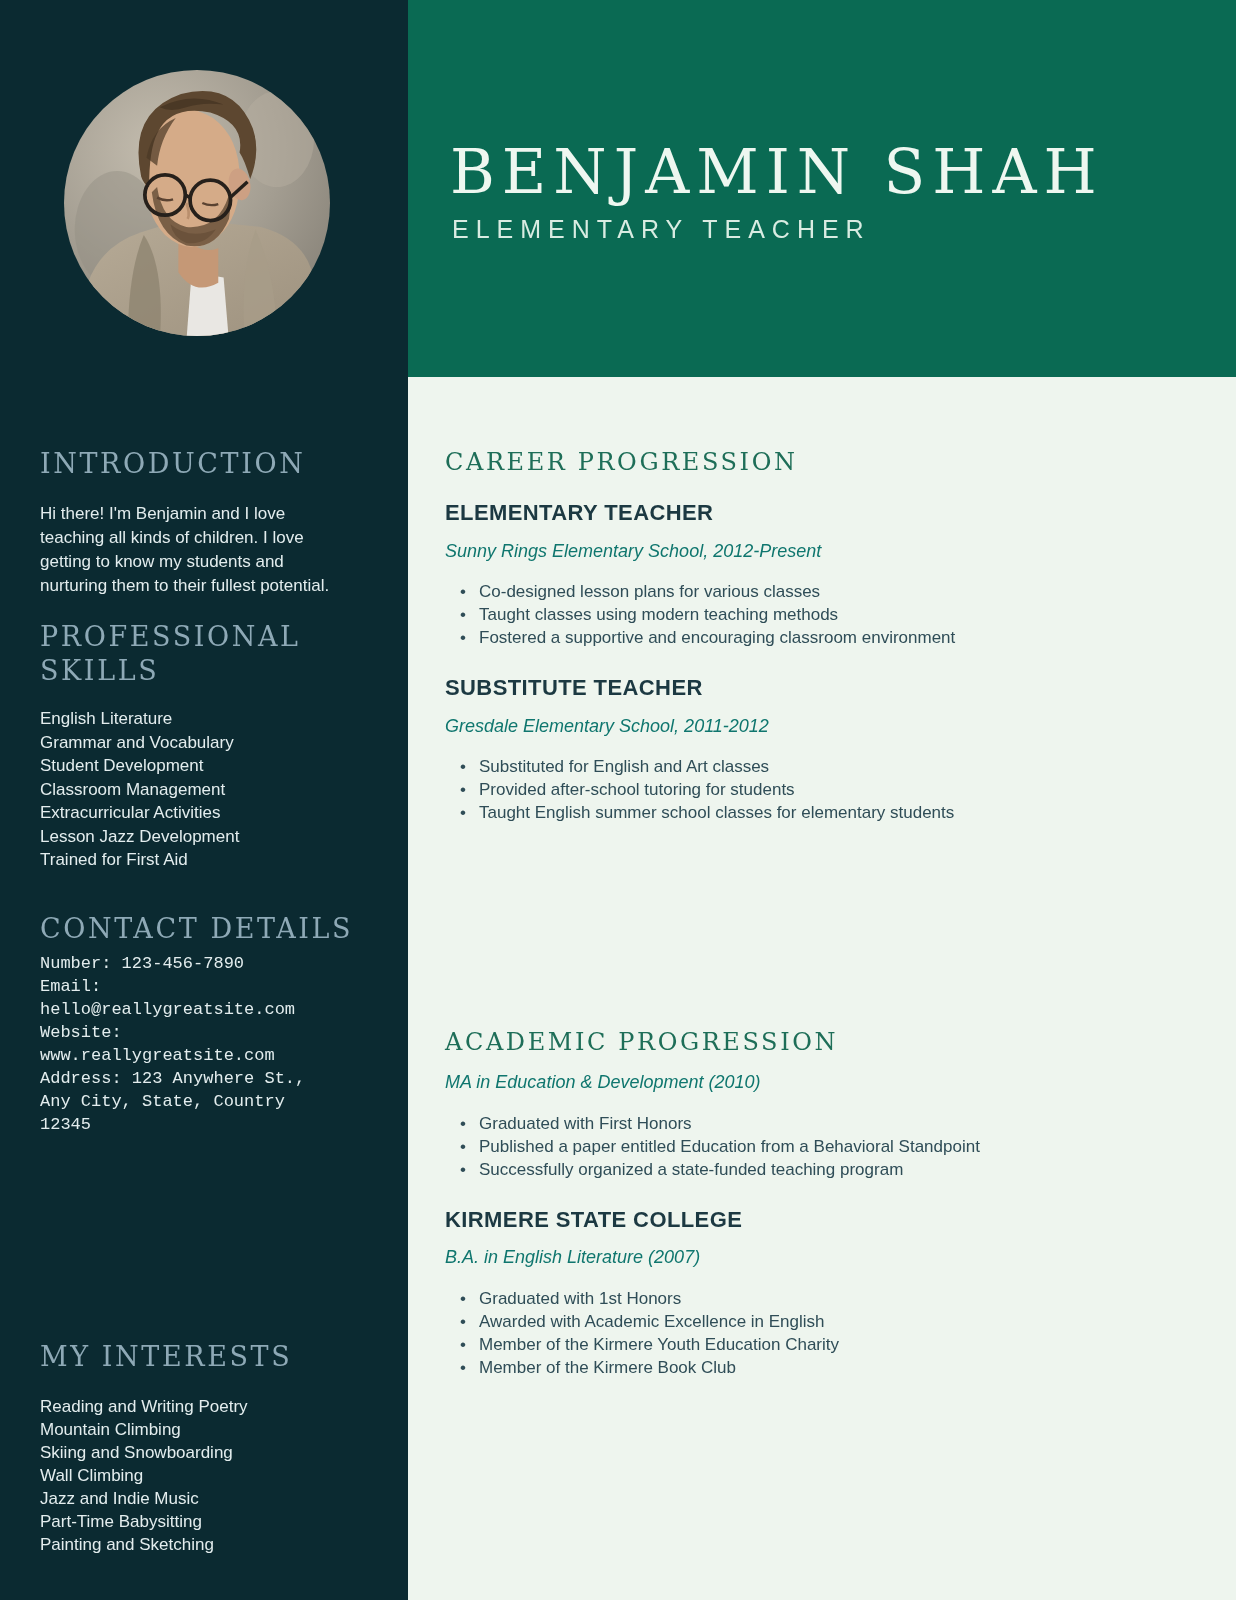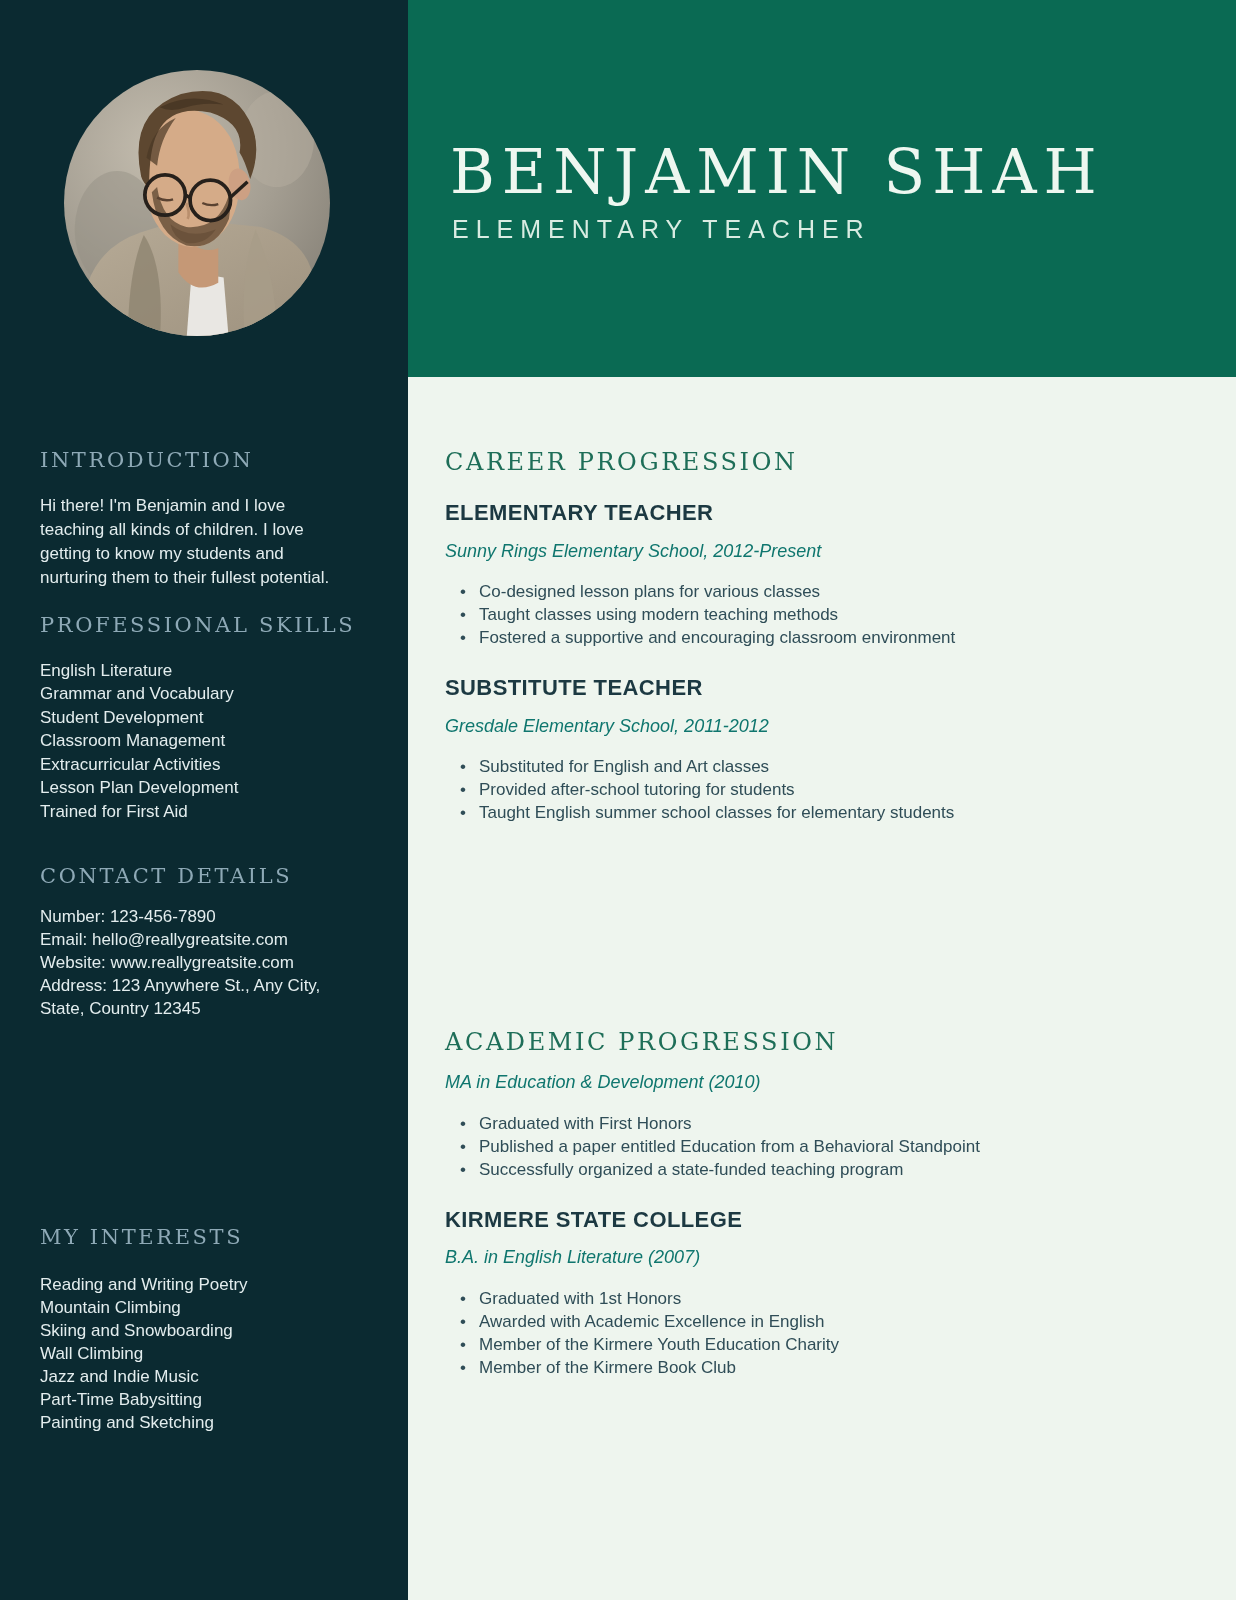--- a/index.html
+++ b/index.html
@@ -14,31 +14,31 @@
     position:absolute; left:0; top:0; width:408px; height:1600px;
     background:#0b2a31;
   }
   .photo-wrap {
     position:absolute; left:64px; top:70px; width:266px; height:266px;
     border-radius:50%; overflow:hidden;
   }
   .photo-wrap svg { display:block; width:100%; height:100%; }
   .side-content { position:absolute; left:40px; top:447px; width:330px; }
   .side-heading {
-    font-family:"DejaVu Serif", serif; font-size:21px; font-weight:400;
+    font-family:"DejaVu Serif", serif; font-size:27px; font-weight:400;
     letter-spacing:2.6px; color:#8ea9b6; line-height:1.25;
   }
   .intro-text {
     margin-top:21px; width:300px; font-size:17px; line-height:24px; color:#e3edee;
   }
   .h-skills { margin-top:22px; }
   .skills-list { margin-top:20px; list-style:none; }
   .skills-list li { font-size:17px; line-height:23.5px; color:#e3edee; }
   .h-contact { margin-top:40px; }
-  .contact-block { margin-top:16px; width:288px; }
+  .contact-block { margin-top:6px; width:288px;font-family:Liberation Mono, monospace; }
   .contact-block div { font-size:17px; line-height:23px; color:#e3edee; }
   .h-interests { margin-top:204px; }
   .interests-list { margin-top:22px; list-style:none; }
   .interests-list li { font-size:17px; line-height:23px; color:#e3edee; }
 
   
   .banner {
     position:absolute; left:408px; top:0; width:828px; height:377px;
     background:#0a6a53;
   }
@@ -137,21 +137,21 @@
       <div class="side-heading">INTRODUCTION</div>
       <p class="intro-text">Hi there! I'm Benjamin and I love teaching all kinds of children. I love getting to know my students and nurturing them to their fullest potential.</p>
 
       <div class="side-heading h-skills">PROFESSIONAL SKILLS</div>
       <ul class="skills-list">
         <li>English Literature</li>
         <li>Grammar and Vocabulary</li>
         <li>Student Development</li>
         <li>Classroom Management</li>
         <li>Extracurricular Activities</li>
-        <li>Lesson Plan Development</li>
+        <li>Lesson Jazz Development</li>
         <li>Trained for First Aid</li>
       </ul>
 
       <div class="side-heading h-contact">CONTACT DETAILS</div>
       <div class="contact-block">
         <div>Number: 123-456-7890</div>
         <div>Email: hello@reallygreatsite.com</div>
         <div>Website: www.reallygreatsite.com</div>
         <div>Address: 123 Anywhere St., Any City, State, Country 12345</div>
       </div>

